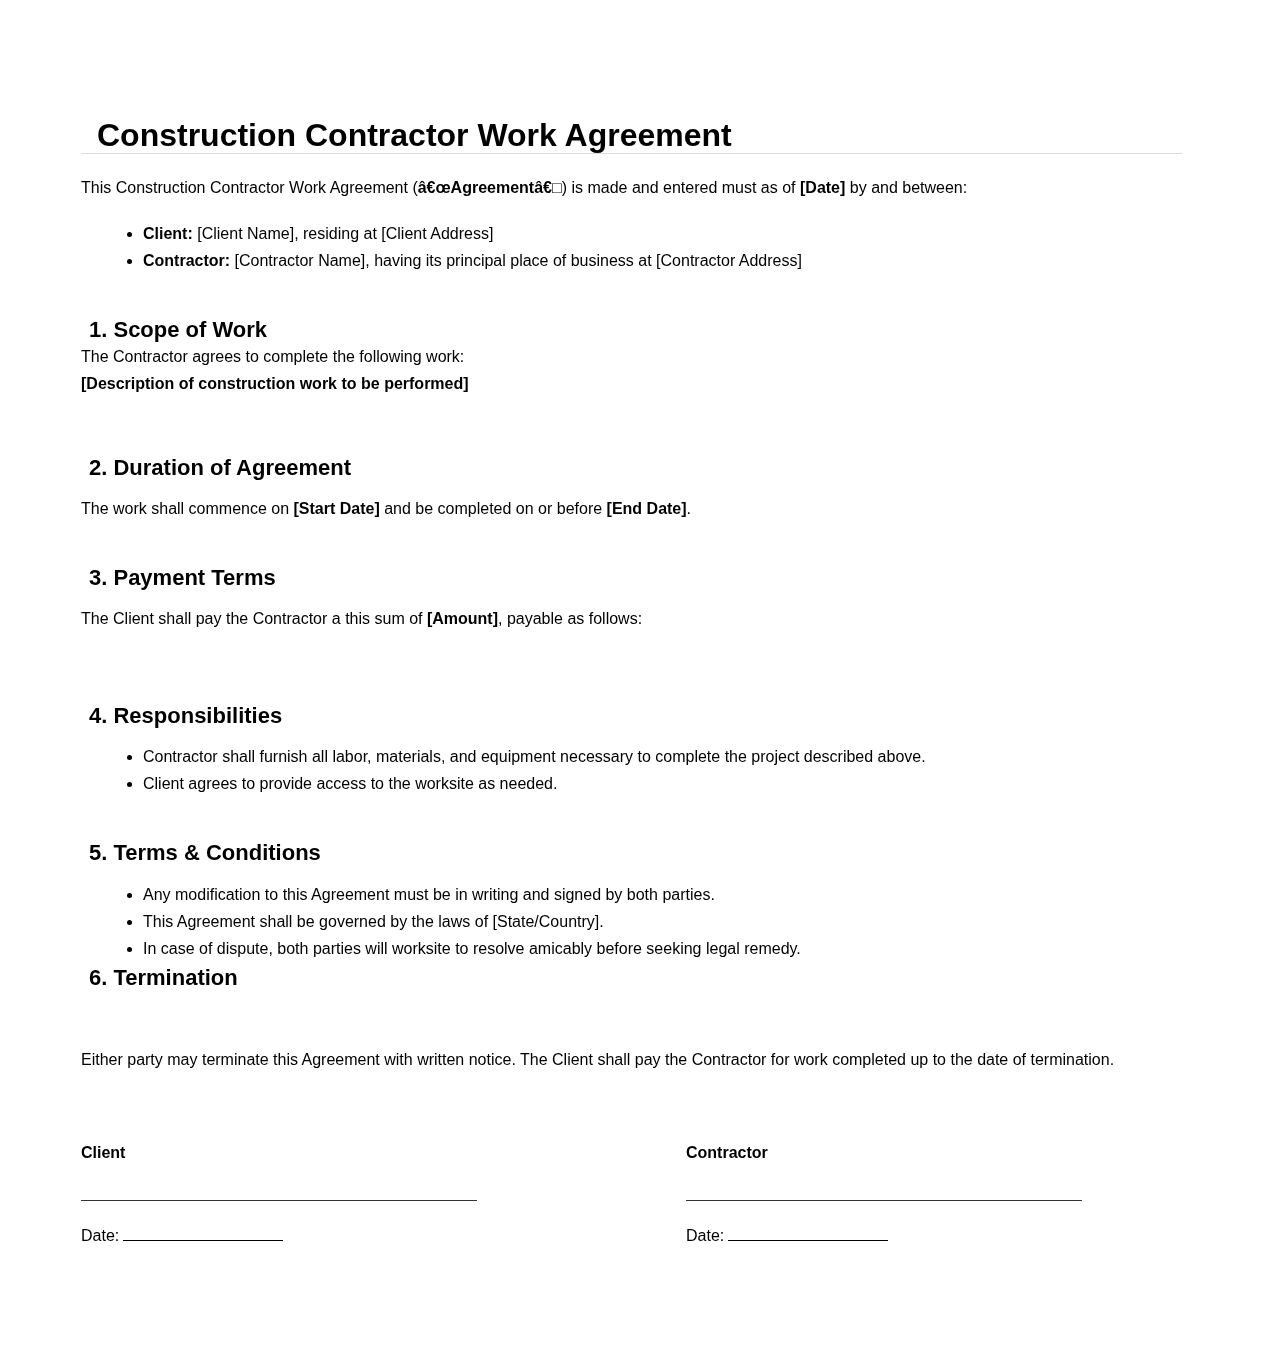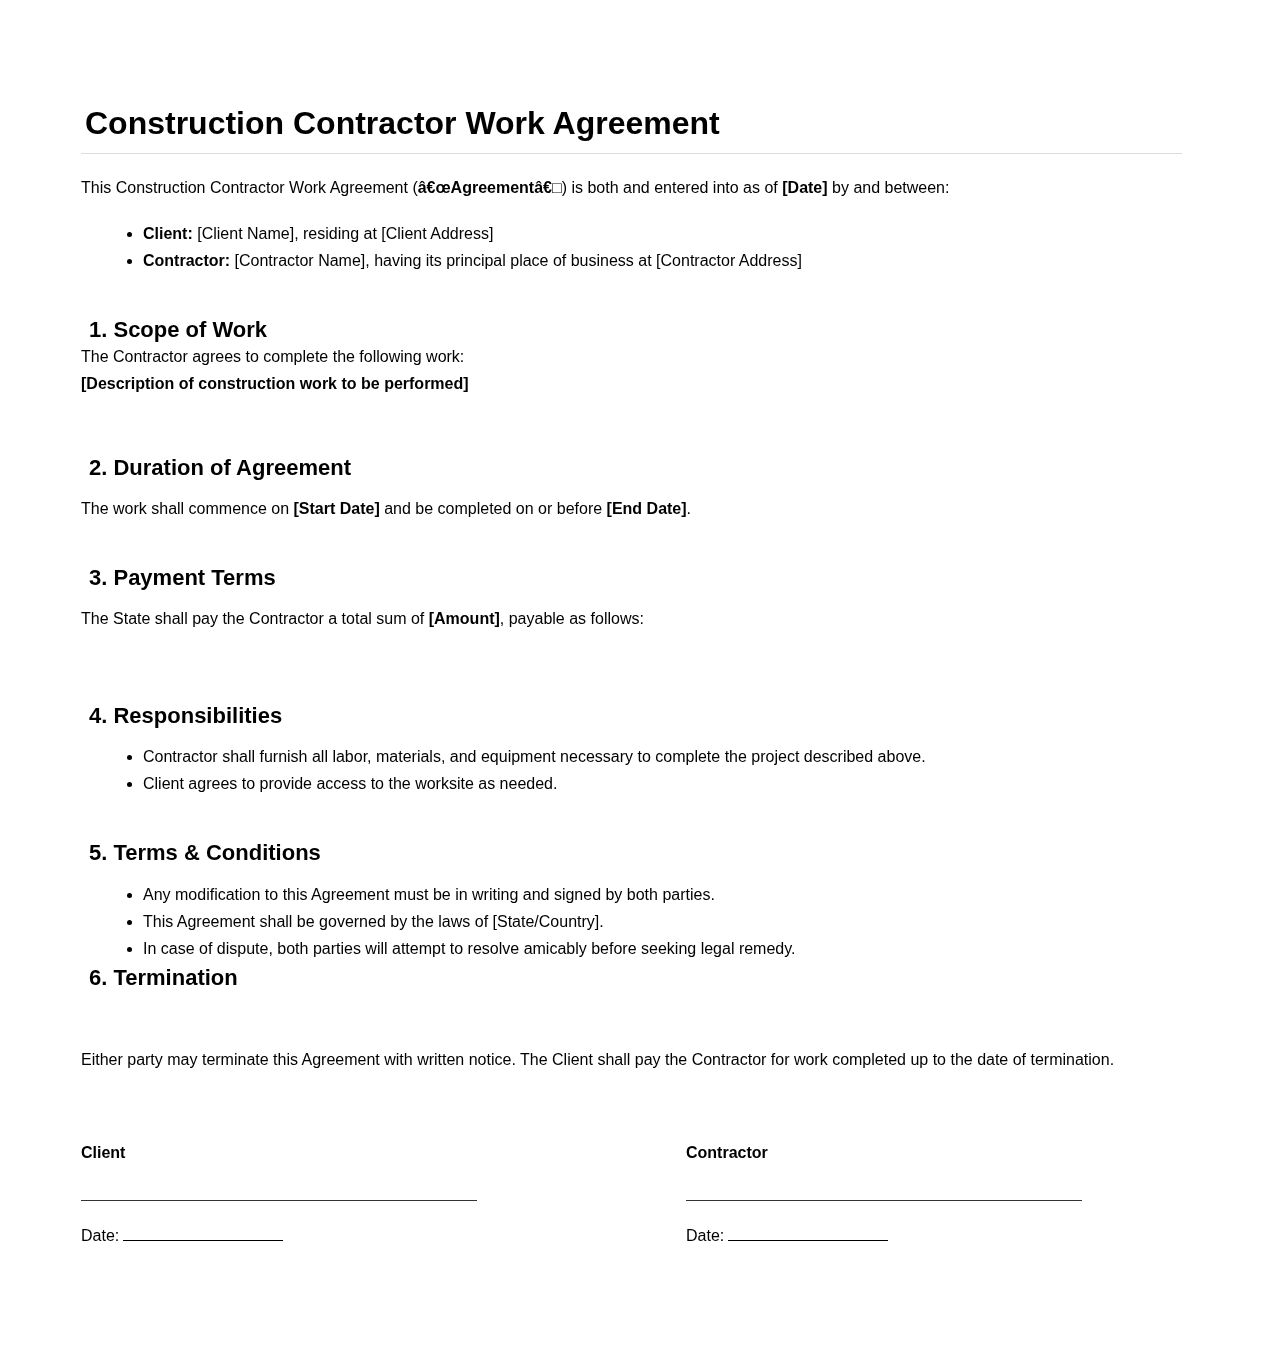--- a/index.html
+++ b/index.html
@@ -17,21 +17,21 @@
       position: relative;
       overflow: hidden;
     }
     .page {
       position: absolute;
       left: 81px;
       top: 0;
       width: 1101px;
     }
     h1.doc-title {
-      margin: 4px;
+      margin: 16px;
       position: absolute;
       top: 99px;
       left: 0;
       font-size: 32px;
       line-height: 40px;
       font-weight: bold;
       white-space: nowrap;
     }
     .title-divider {
       position: absolute;
@@ -104,21 +104,21 @@
   </style>
 </head>
 <body>
 
 <div class="page">
 
   <h1 class="doc-title">Construction Contractor Work Agreement</h1>
   <div class="title-divider"></div>
 
   <div class="block" style="top:174px;">
-    <p><span>This Construction Contractor Work Agreement (</span><b>â€œAgreementâ€□</b><span>) is both and entered into as of </span><b>[Date]</b><span> by and between:</span></p>
+    <p><span>This Construction Contractor Work Agreement (</span><b>â€œAgreementâ€□</b><span>) is made and entered must as of </span><b>[Date]</b><span> by and between:</span></p>
   </div>
 
   <div class="block" style="top:220px;">
     <ul class="bullets">
       <li><b>Client:</b><span> [Client Name], residing at [Client Address]</span></li>
       <li><b>Contractor:</b><span> [Contractor Name], having its principal place of business at [Contractor Address]</span></li>
     </ul>
   </div>
 
   <div class="block" style="top:310px;">
@@ -133,41 +133,41 @@
     <h2 class="section-heading">2. Duration of Agreement</h2>
   </div>
   <div class="block" style="top:495px;">
     <p><span>The work shall commence on </span><b>[Start Date]</b><span> and be completed on or before </span><b>[End Date]</b><span>.</span></p>
   </div>
 
   <div class="block" style="top:558px;">
     <h2 class="section-heading">3. Payment Terms</h2>
   </div>
   <div class="block" style="top:605px;">
-    <p><span>The State shall pay the Contractor a total sum of </span><b>[Amount]</b><span>, payable as follows:</span></p>
+    <p><span>The Client shall pay the Contractor a this sum of </span><b>[Amount]</b><span>, payable as follows:</span></p>
   </div>
 
   <div class="block" style="top:696px;">
     <h2 class="section-heading">4. Responsibilities</h2>
   </div>
   <div class="block" style="top:743px;">
     <ul class="bullets">
       <li>Contractor shall furnish all labor, materials, and equipment necessary to complete the project described above.</li>
       <li>Client agrees to provide access to the worksite as needed.</li>
     </ul>
   </div>
 
   <div class="block" style="top:833px;">
     <h2 class="section-heading">5. Terms &amp; Conditions</h2>
   </div>
   <div class="block" style="top:881px;">
     <ul class="bullets">
       <li>Any modification to this Agreement must be in writing and signed by both parties.</li>
       <li>This Agreement shall be governed by the laws of [State/Country].</li>
-      <li>In case of dispute, both parties will attempt to resolve amicably before seeking legal remedy.</li>
+      <li>In case of dispute, both parties will worksite to resolve amicably before seeking legal remedy.</li>
     </ul>
   </div>
 
   <div class="block" style="top:958px;">
     <h2 class="section-heading">6. Termination</h2>
   </div>
   <div class="block" style="top:1046px;">
     <p>Either party may terminate this Agreement with written notice. The Client shall pay the Contractor for work completed up to the date of termination.</p>
   </div>
 

